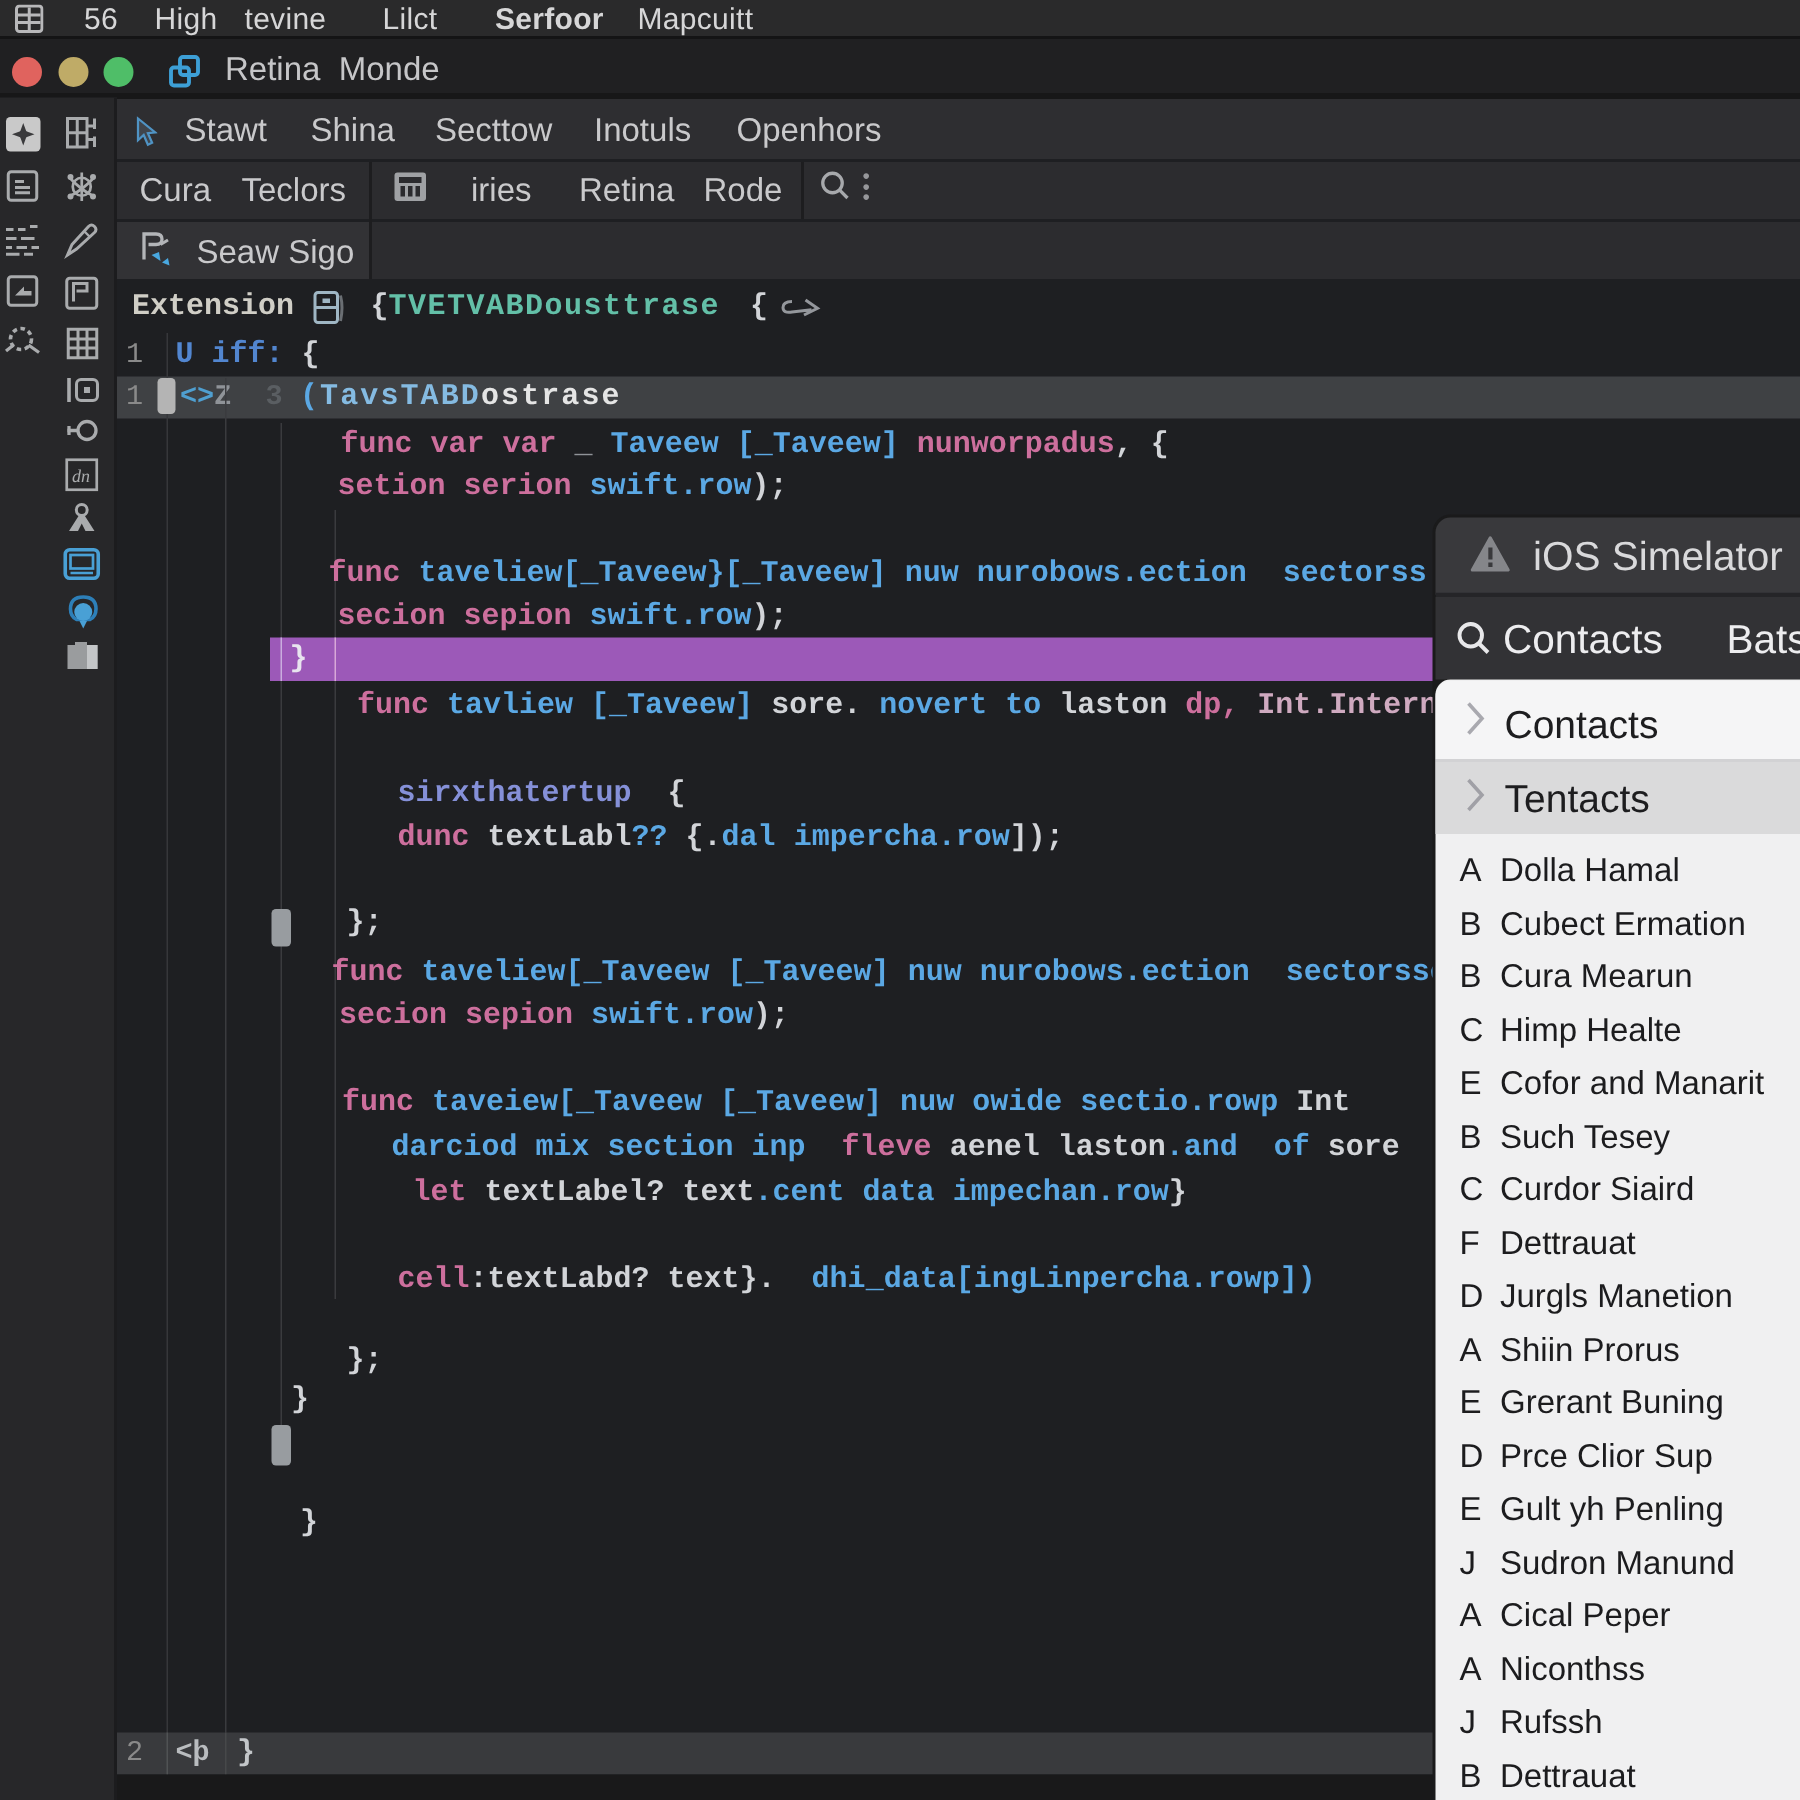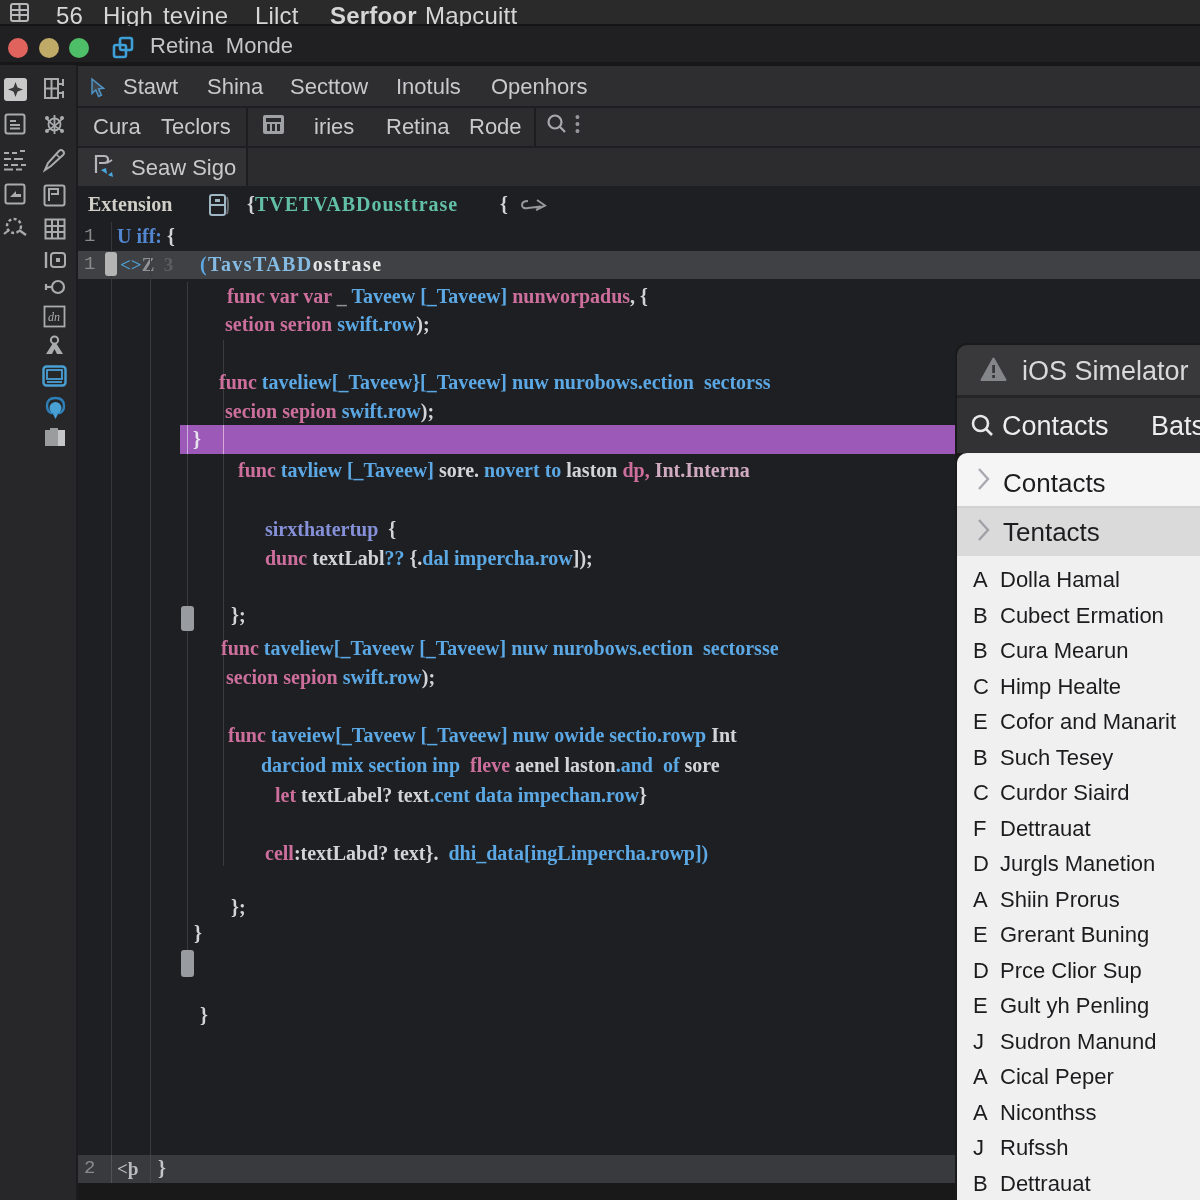--- a/index.html
+++ b/index.html
@@ -1,25 +1,25 @@
 <!DOCTYPE html>
 <html><head>
 <meta charset="utf-8">
 <style>
   html,body{margin:0;padding:0;}
   body{width:1200px;height:1200px;overflow:hidden;position:relative;
        background:#1e1f22;font-family:"Liberation Sans",sans-serif;}
   .abs{position:absolute;}
-  .ln{position:absolute;font-family:Liberation Serif, serif;font-size:20px;
+  .ln{position:absolute;font-family:Liberation Mono, monospace;font-size:20px;
       line-height:29px;white-space:pre;color:#d2d4d8;font-weight:bold;}
   .pk{color:#cd6f9d}.bl{color:#5ba8e4}.wh{color:#d2d4d8}.tl{color:#63c0a8}
   .lv{color:#8590d8}.gy{color:#8f9398}.lb{color:#85bbe2}.ib{color:#5286d0}
   .gut{position:absolute;color:#8a8a8a;font-family:"Liberation Mono",monospace;
        font-size:19px;line-height:29px;}
-  .mi{color:#d6d6d7;font-size:24px;letter-spacing:0.2px;}
+  .mi{color:#d6d6d7;font-size:20px;letter-spacing:0.2px;}
   .tb{color:#c9c9cb;font-size:22px;}
   .guide{position:absolute;width:1px;background:#3a3b3e;}
   .cur{position:absolute;background:#a2a6aa;border-radius:3px;z-index:5;}
   .crow{position:absolute;left:973px;width:227px;font-size:22px;color:#1c1c1e;}
   .crow b{font-weight:normal;position:absolute;left:0;}
   .crow s{text-decoration:none;position:absolute;left:27px;}
 </style>
 </head>
 <body>
 

